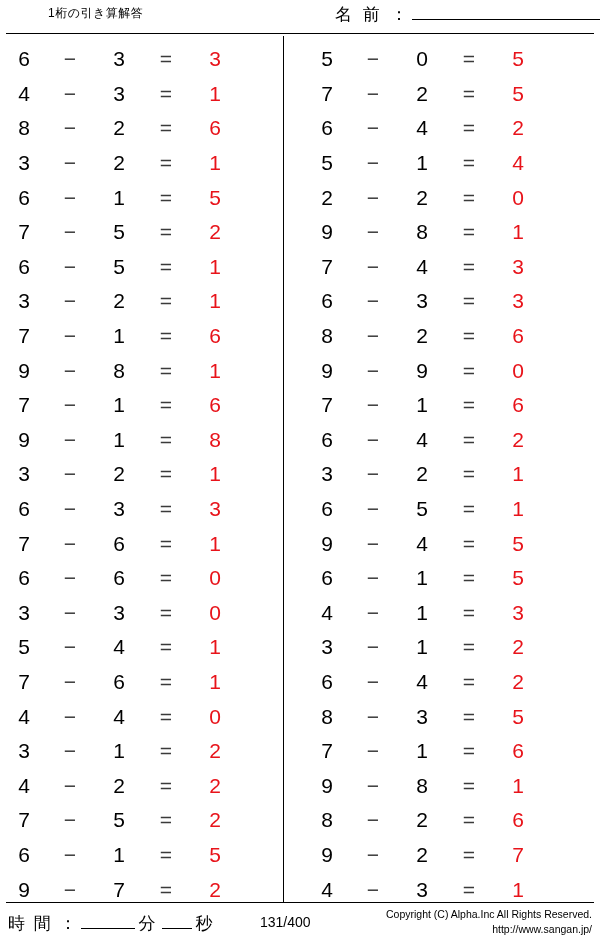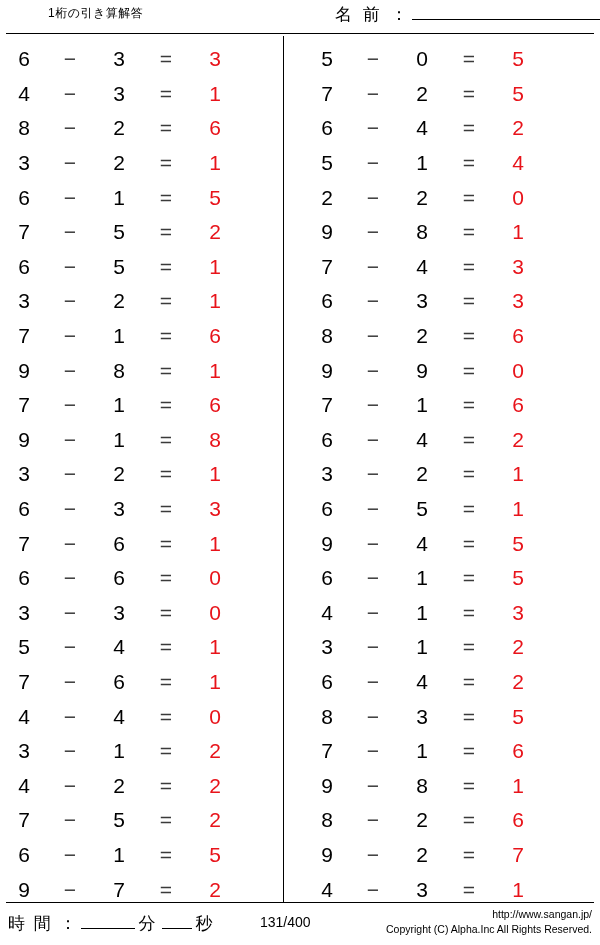--- a/index.html
+++ b/index.html
@@ -553,18 +553,18 @@
   <div class="footer">
     <div class="time-area">
       <span class="time-label">時 間 ：</span>
       <span class="time-blank"></span>
       <span class="time-unit">分</span>
       <span class="time-blank2"></span>
       <span class="time-unit">秒</span>
     </div>
     <div class="page-id">131/400</div>
     <div class="copyright">
+      <div>Copyright (C) Alpha.Inc All Rights Reserved.</div>
       <div>http://www.sangan.jp/</div>
-      <div>Copyright (C) Alpha.Inc All Rights Reserved.</div>
     </div>
   </div>
 
 </div>
 
 </body></html>

